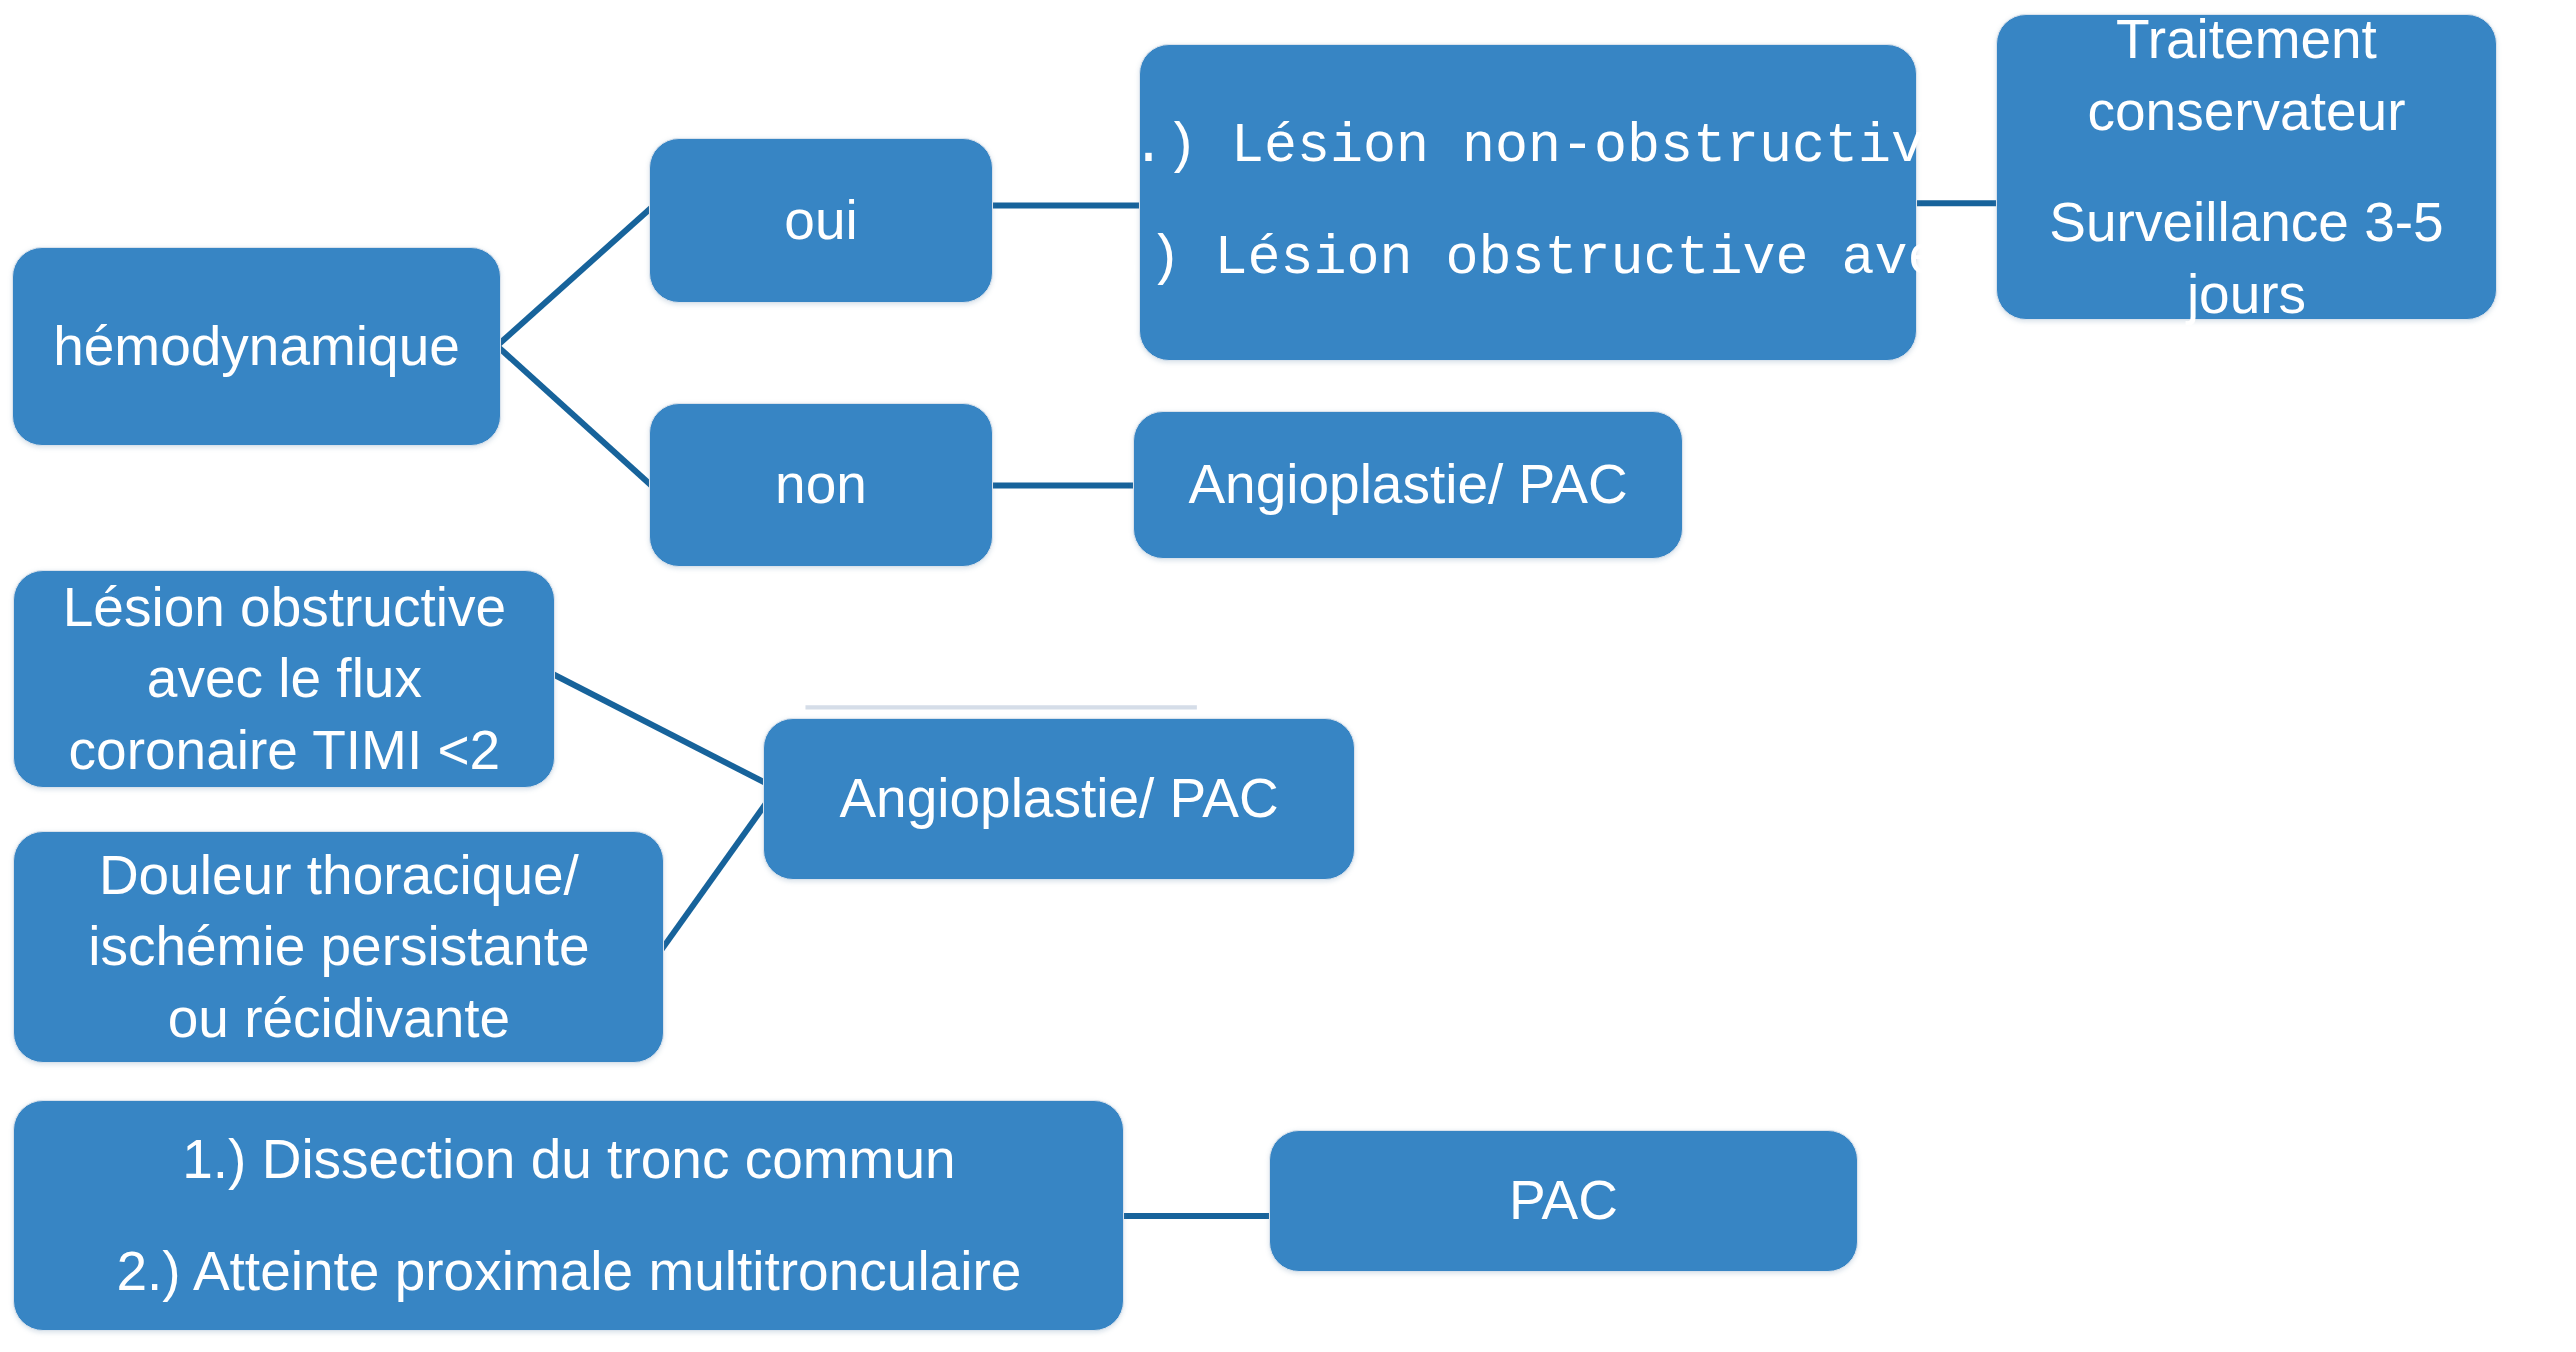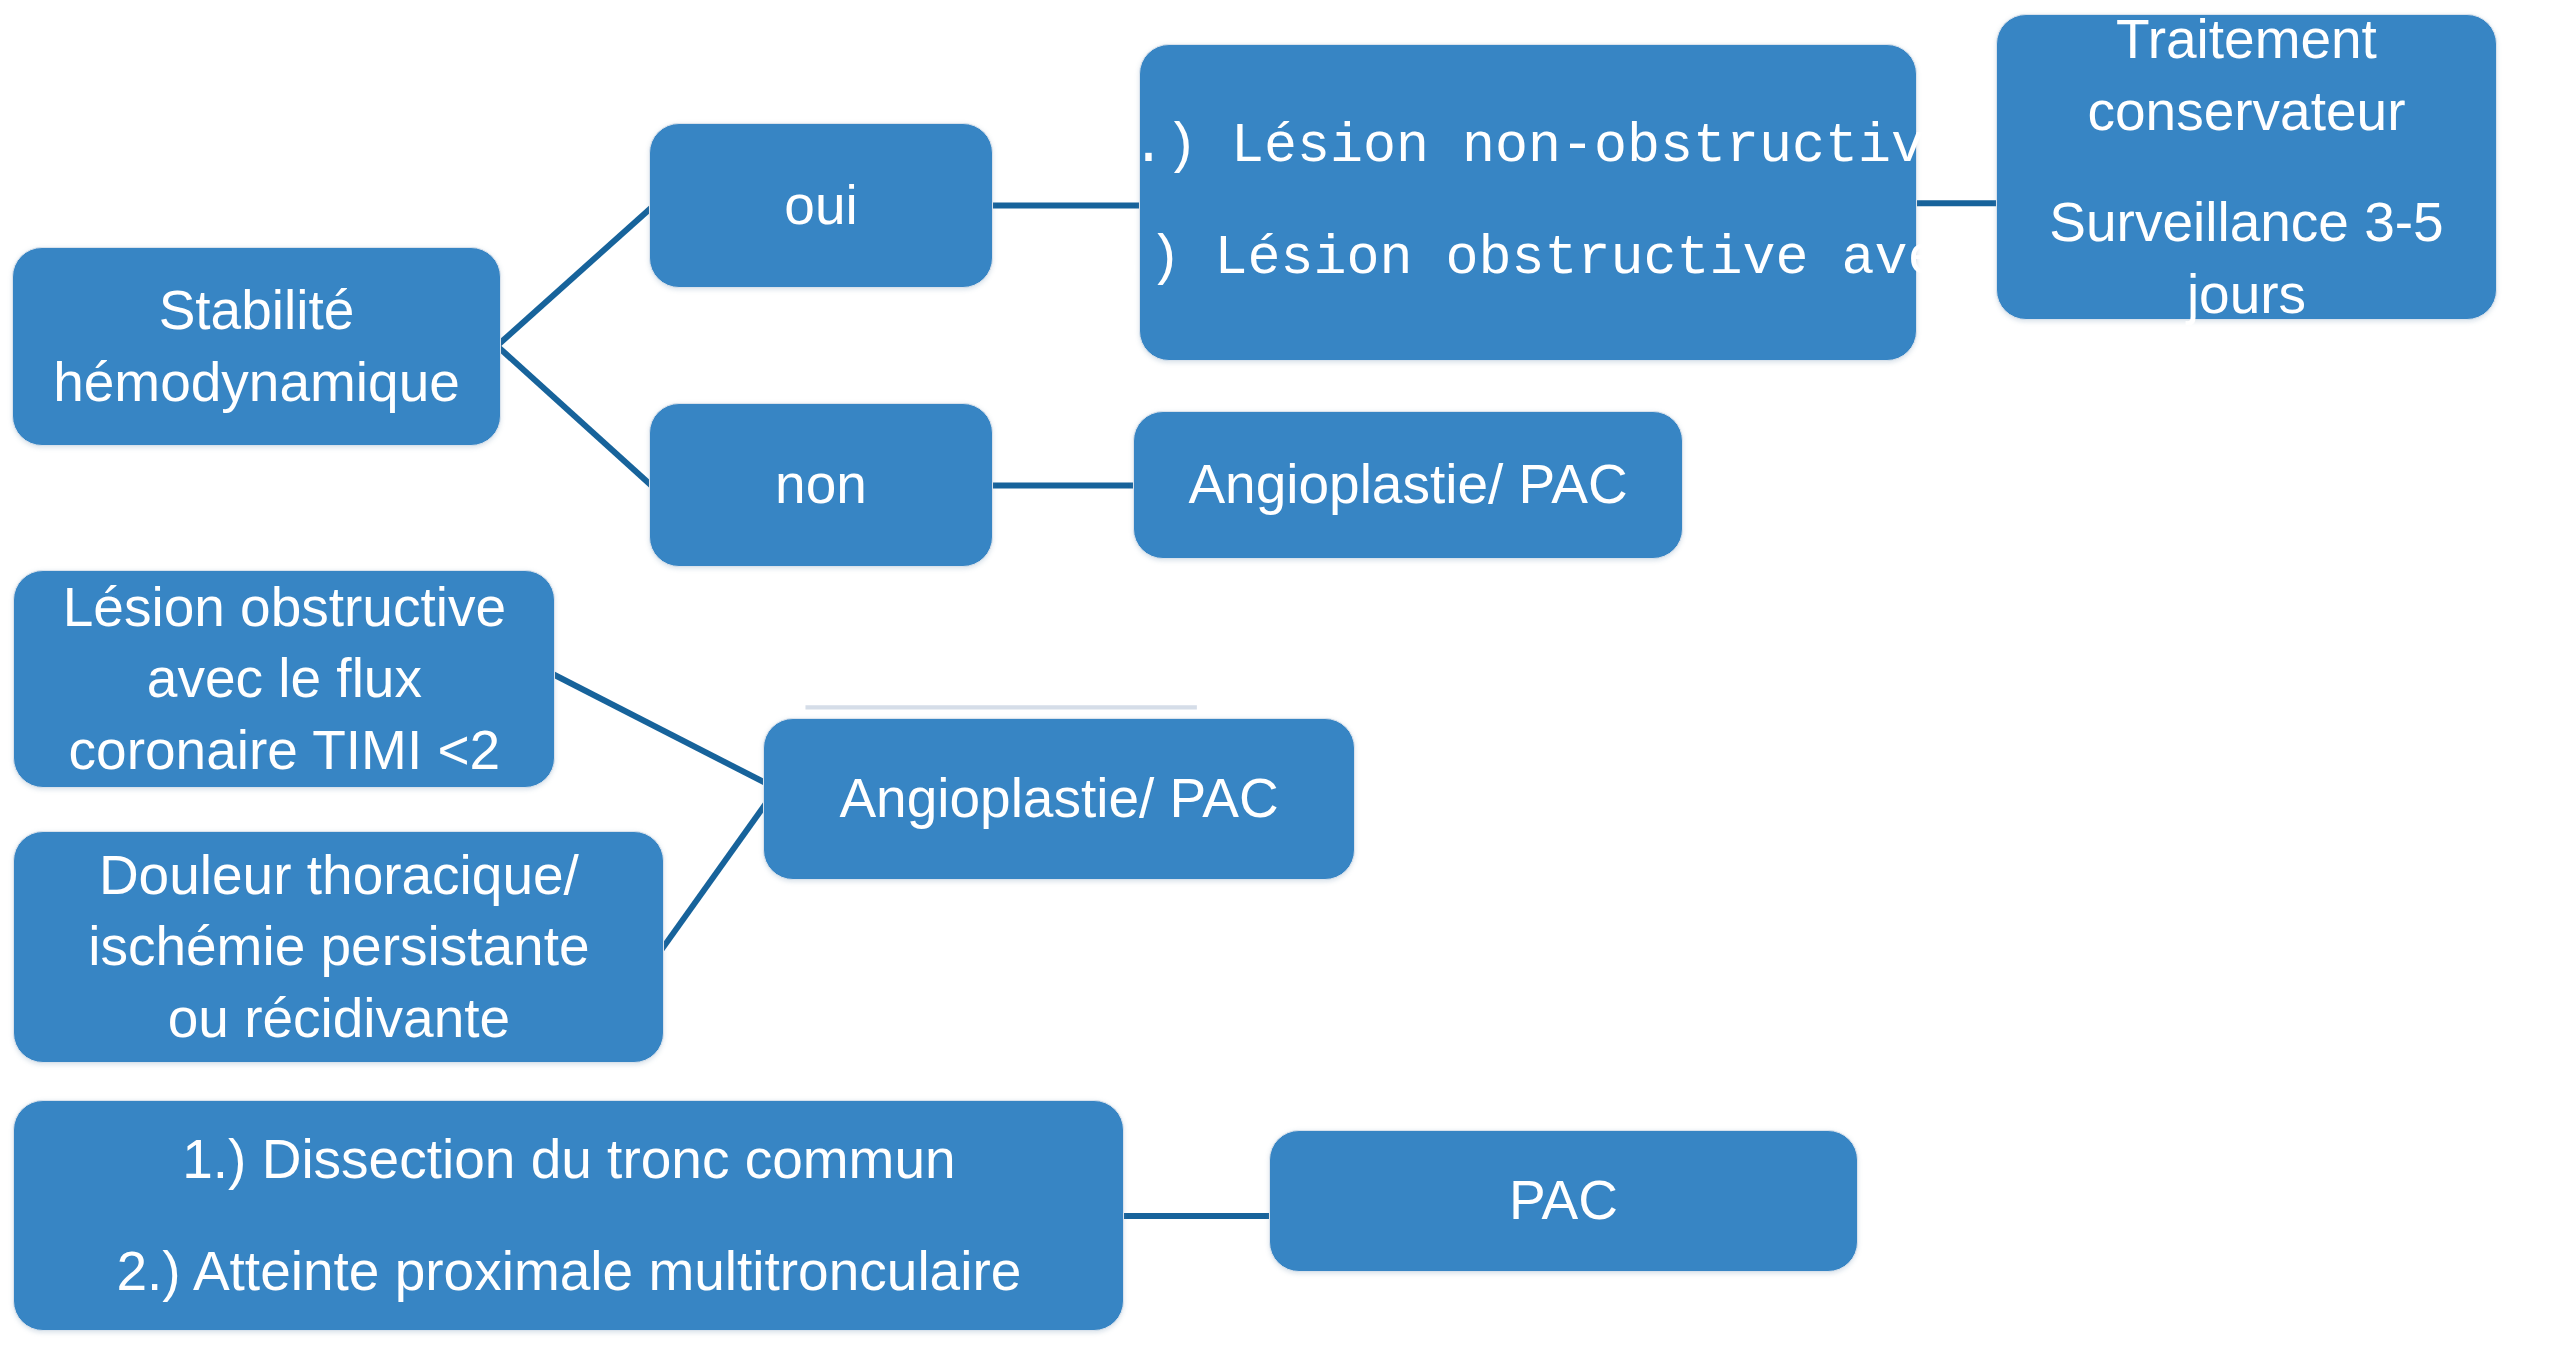--- a/index.html
+++ b/index.html
@@ -24,21 +24,21 @@
     font-size:55px;
     line-height:1.3;
     box-shadow:0 1.5px 4.5px rgba(120,150,180,0.25);
   }
   .line{display:block;white-space:nowrap;}
   .para{display:block;}
   .para + .para{margin-top:40px;}
 
   
   #n-stabilite {left:12px;  top:247px;  width:489px;  height:199px;}
-  #n-oui       {left:649px; top:123px;  width:344px;  height:165px;text-align:right;}
+  #n-oui       {left:649px; top:138px;  width:344px;  height:165px;text-align:right;}
   #n-non       {left:649px; top:403px;  width:344px;  height:164px;}
   #n-lesions   {left:1139px;top:44px;   width:778px; height:317px;font-family:Liberation Mono, monospace;}
   #n-traitement{left:1996px;top:14px;   width:501px;  height:306px;}
   #n-angio-top {left:1133px;top:411px;  width:550px;  height:148px;}
   #n-timi      {left:13.4px;  top:570px;  width:542px;  height:218px;}
   #n-douleur   {left:13.4px;  top:831px; width:651px;  height:232px;}
   #n-angio-mid {left:763px;top:718px;  width:592px;  height:162px;}
   #n-criteres  {left:13.4px;  top:1100px; width:1111px; height:231px;}
   #n-pac       {left:1269px;top:1130px; width:589px;  height:142px;}
 </style>
@@ -61,21 +61,20 @@
     <line x1="1320" y1="650" x2="1527" y2="650" stroke="#17639b" stroke-width="8"></line>
 
     <line x1="735" y1="900" x2="1032" y2="1052" stroke="#17639b" stroke-width="8"></line>
 
     <line x1="882" y1="1276" x2="1032" y2="1066" stroke="#17639b" stroke-width="8"></line>
 
     <line x1="1496" y1="1628" x2="1708" y2="1628" stroke="#17639b" stroke-width="8"></line>
   </svg>
 
   <div class="node" id="n-stabilite">
-    <span class="line">Stabilité</span>
     <span class="line">hémodynamique</span>
   </div>
 
   <div class="node" id="n-oui">
     <span class="line">oui</span>
   </div>
 
   <div class="node" id="n-non">
     <span class="line">non</span>
   </div>

